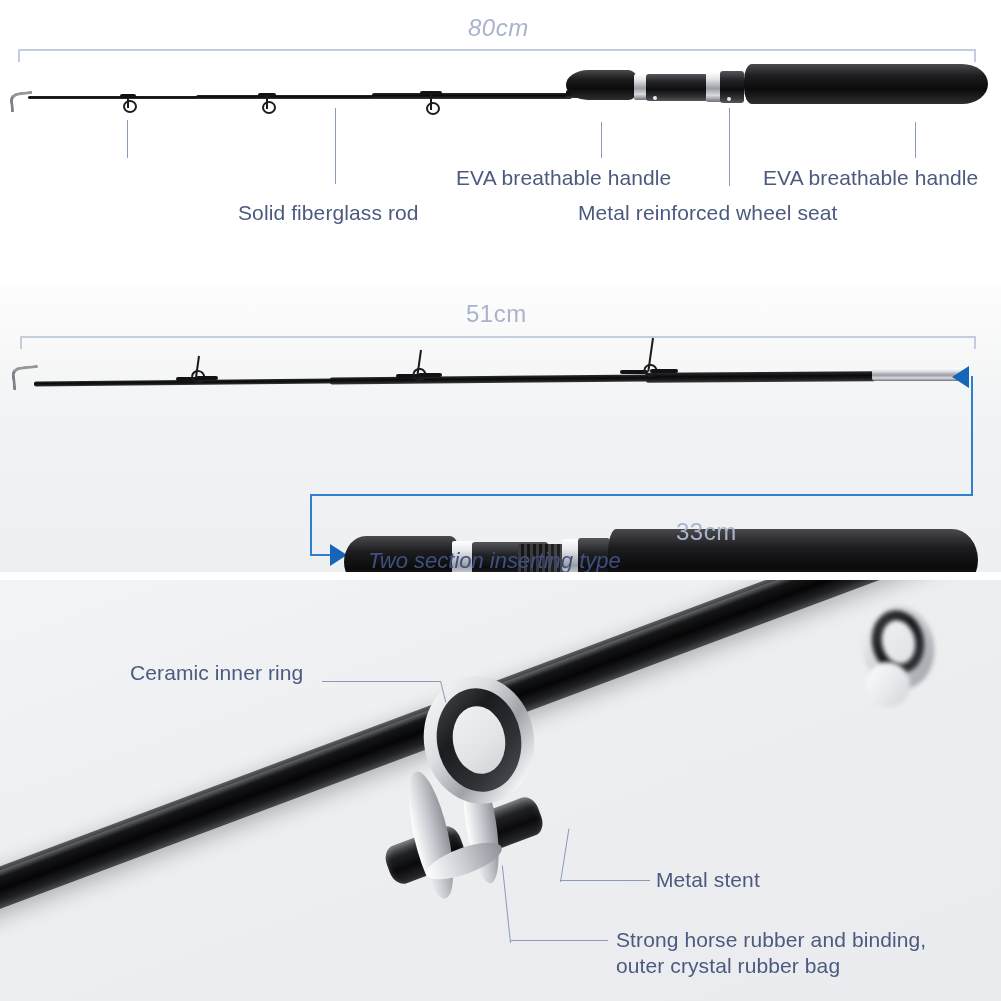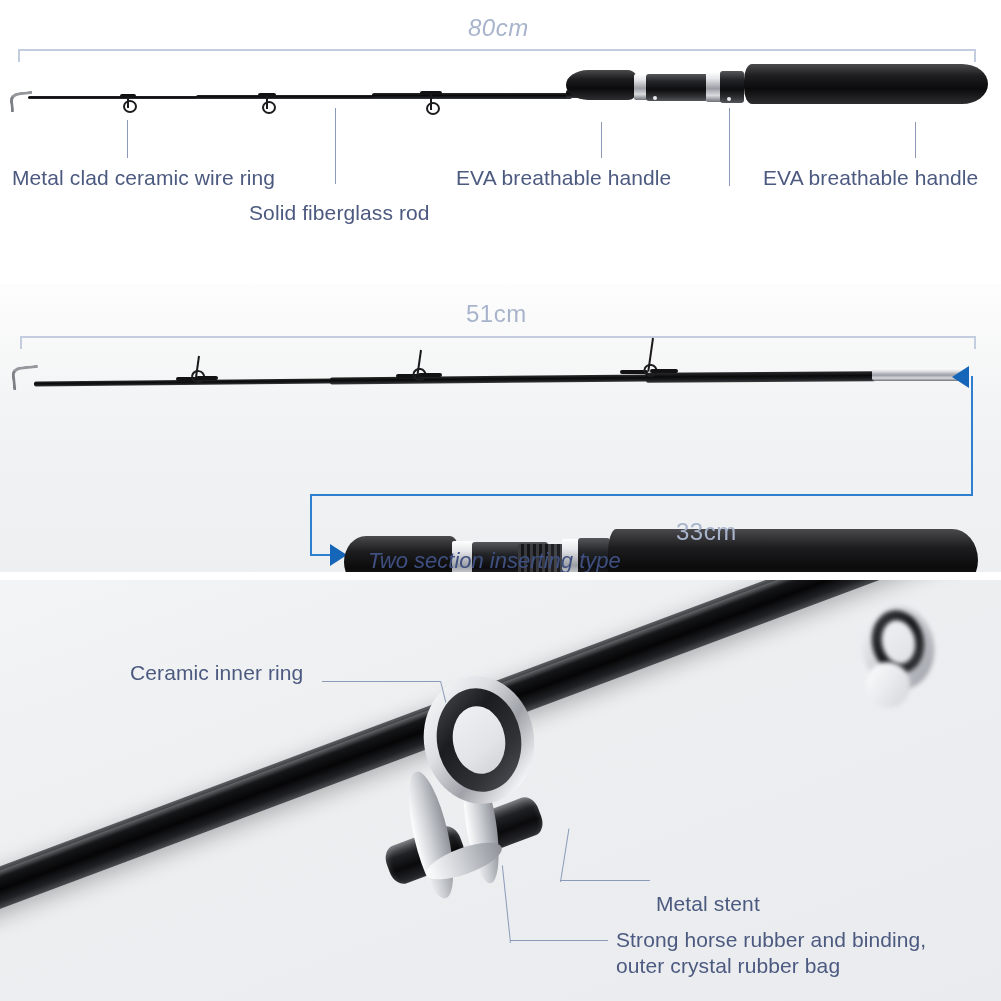--- a/index.html
+++ b/index.html
@@ -272,23 +272,23 @@
     <div class="seat-dot" style="left:727px; top:97px;"></div>
 
     <div class="eva eva-rear" style="left:744px; top:64px; width:244px; height:40px;"></div>
 
     <div class="leader-v" style="left:127px; top:120px; height:38px;"></div>
     <div class="leader-v" style="left:335px; top:108px; height:76px;"></div>
     <div class="leader-v" style="left:601px; top:122px; height:36px;"></div>
     <div class="leader-v" style="left:729px; top:108px; height:78px;"></div>
     <div class="leader-v" style="left:915px; top:122px; height:36px;"></div>
 
-    <div class="feat-label" style="left:12px; top:165px;">Metal clad ceramic wire ring</div>
-    <div class="feat-label" style="left:238px; top:200px;margin-left:11px;">Solid fiberglass rod</div>
+    <div class="feat-label" style="left:238px; top:200px;">Solid fiberglass rod</div>
     <div class="feat-label" style="left:456px; top:165px;">EVA breathable handle</div>
+    <div class="feat-label" style="left:578px; top:200px;">Metal reinforced wheel seat</div>
     <div class="feat-label" style="left:763px; top:165px;">EVA breathable handle</div>
   </div>
 
   <div class="panel" id="panel-mid">
 
     <div class="dim-label" style="left:466px; top:16px;">51cm</div>
     <div class="dim-line" style="left:20px; top:52px; width:956px;"></div>
     <div class="dim-tick" style="left:20px; top:52px; height:13px;"></div>
     <div class="dim-tick" style="left:974px; top:52px; height:13px;"></div>
 
@@ -379,19 +379,19 @@
     <div class="leader-v" style="left:440px; top:101px; height:22px; transform:rotate(-14deg); transform-origin: top center;"></div>
 
     <div class="leader-h" style="left:560px; top:300px; width:90px;"></div>
     <div class="leader-v" style="left:560px; top:248px; height:54px; transform:rotate(9deg); transform-origin: bottom center;"></div>
 
     <div class="leader-h" style="left:510px; top:360px; width:98px;"></div>
     <div class="leader-v" style="left:510px; top:285px; height:78px; transform:rotate(-6deg); transform-origin: bottom center;"></div>
 
     <div class="feat-label" style="left:130px; top:80px;">Ceramic inner ring</div>
 
-    <div class="feat-label" style="left:656px; top:287px;margin-top:24px;">Metal stent</div>
+    <div class="feat-label" style="left:656px; top:287px;">Metal stent</div>
 
     <div class="feat-label" style="left:616px; top:347px;">Strong horse rubber and binding,</div>
     <div class="feat-label" style="left:616px; top:373px;">outer crystal rubber bag</div>
   </div>
 
 </div>
 
 </body></html>

